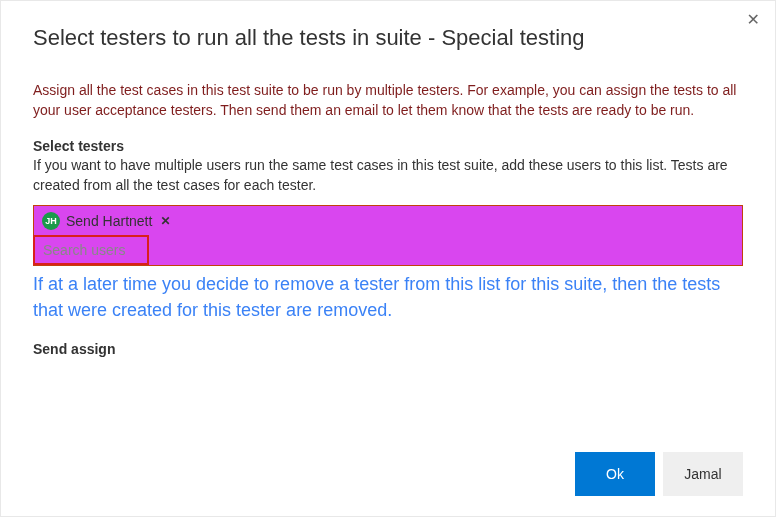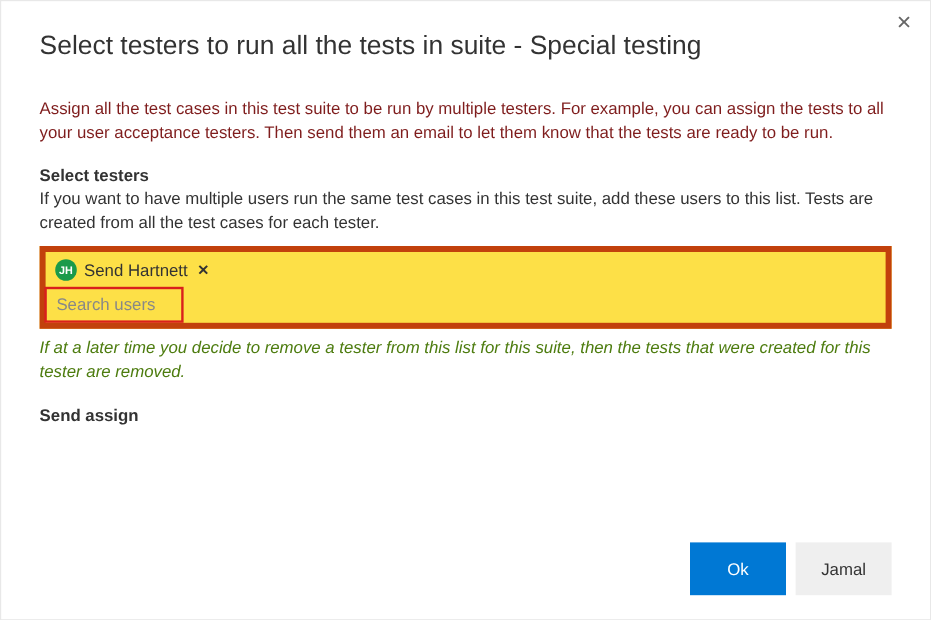--- a/index.html
+++ b/index.html
@@ -54,22 +54,22 @@
       color: #333;
       margin-bottom: 2px;
     }
     .help-text {
       font-size: 14px;
       color: #333;
       line-height: 1.4;
       margin-bottom: 10px;
     }
     .tester-container {
-      border: 5px solid #c2410c;
-      background: #fde047;
+      border: 1px solid #c2410c;
+      background: #d946ef;
       margin-bottom: 6px;
     }
     .tester-chip-row {
       padding: 6px 8px;
       display: flex;
       align-items: center;
       gap: 6px;
     }
     .avatar {
       width: 18px;
@@ -111,25 +111,24 @@
       font-size: 14px;
       width: 100%;
       color: #333;
       font-family: Liberation Sans, sans-serif;
       background: transparent;
     }
     .search-input::placeholder {
       color: #888;
     }
     .removal-note {
-      font-size: 14px;
-      color: #4d7c0f;
+      font-size: 18px;
+      color: #3b82f6;
       line-height: 1.4;
       margin-bottom: 18px;
-      font-style: italic;
     }
     .checkbox-row {
       display: flex;
       align-items: center;
       gap: 4px;
       margin-top: 2px;
     }
     .checkbox-row input[type="checkbox"] {
       width: 13px;
       height: 13px;

